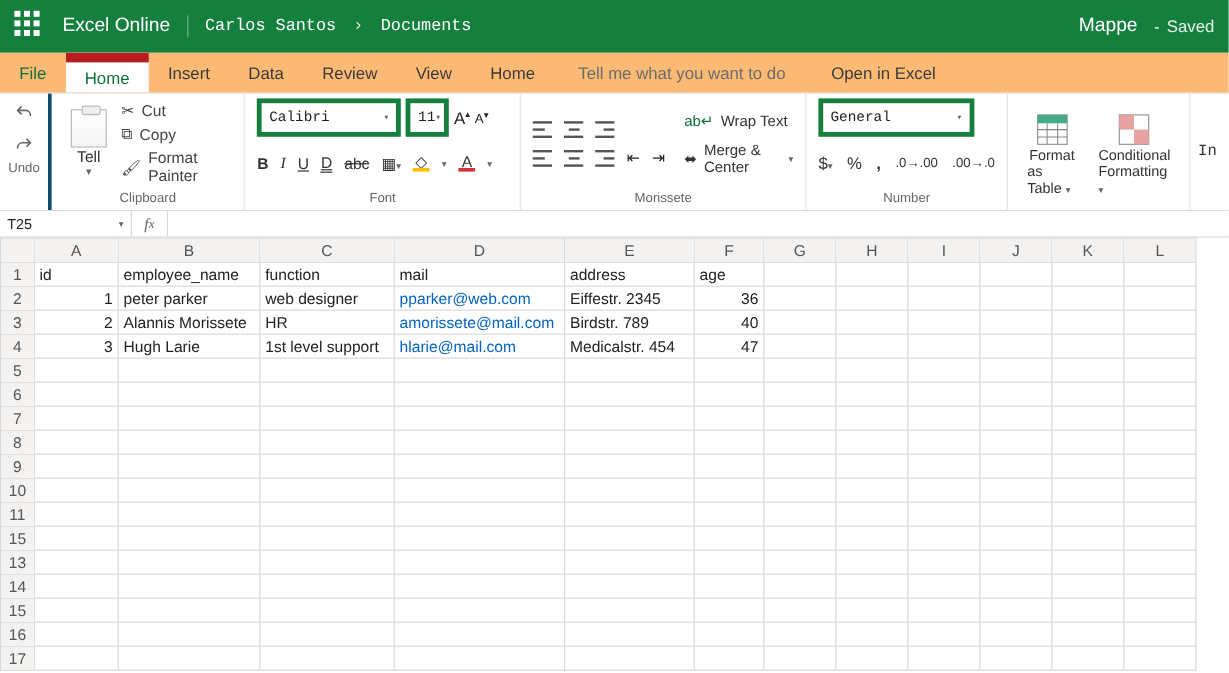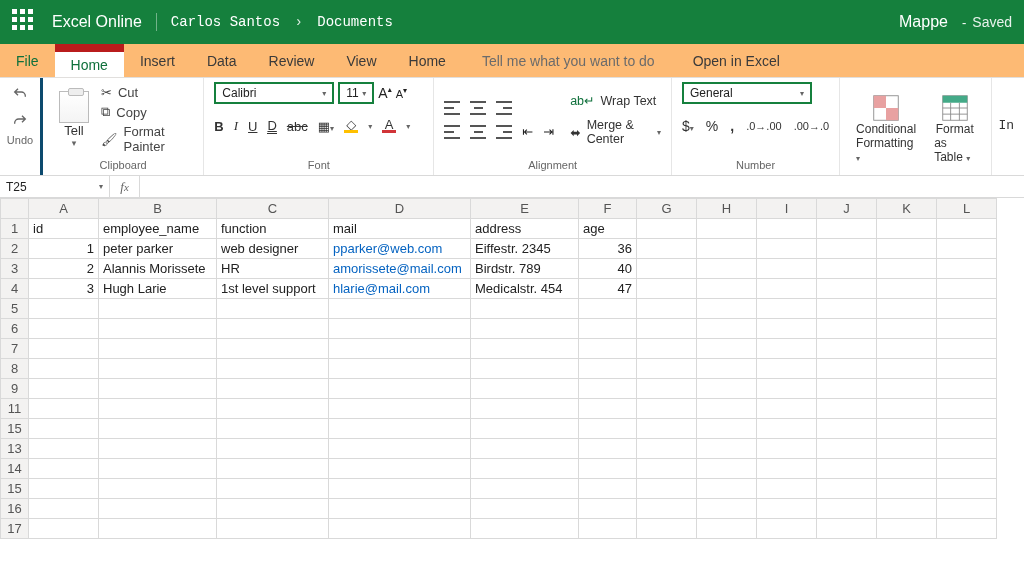--- a/index.html
+++ b/index.html
@@ -32,21 +32,21 @@
   .gbody { flex:1; display:flex; align-items:center; padding:4px 10px 0; gap:6px; }
   .glabel { text-align:center; font-size:11px; color:#666; padding:2px 0 4px; }
   .vlist { display:flex; flex-direction:column; gap:4px; font-size:13px; color:#444; }
   .vlist .row { display:flex; align-items:center; gap:6px; }
   .paste { display:flex; flex-direction:column; align-items:center; padding:0 6px; font-size:13px; color:#333;}
   .paste .icon { width:30px; height:32px; border:1px solid #bbb; background:linear-gradient(#fff,#f4f4f4); position:relative; }
   .paste .icon::before { content:""; position:absolute; top:-4px; left:8px; width:14px; height:6px; border:1px solid #bbb; background:#eee; border-radius:2px;}
   .paste .chev { font-size:9px; color:#666; }
   
   .fontsel { display:flex; gap:4px; align-items:center; }
-  .input { border:2px solid #15803d; height:22px; background:#fff; padding:0 6px; font-size:12px; display:flex; align-items:center; justify-content:space-between; }
+  .input { border:4px solid #15803d; height:32px; background:#fff; padding:0 6px; font-size:12px; display:flex; align-items:center; justify-content:space-between;font-family:Liberation Mono, monospace; }
   .input .chev { font-size:8px; color:#666; }
   .fontname { width:120px; }
   .fontsize { width:36px; }
   .fontbtns { display:flex; gap:10px; align-items:center; padding-top:8px; color:#333;}
   .fontbtns .b { font-weight:bold; }
   .fontbtns .i { font-style:italic; font-family:Georgia,serif; }
   .fontbtns .u { text-decoration:underline; }
   .fontbtns .d { text-decoration:underline; border-bottom:1px solid #333; }
   .fontbtns .s { text-decoration:line-through; }
   .colorbtn { display:inline-flex; flex-direction:column; align-items:center; line-height:10px; }
@@ -243,21 +243,21 @@
           <span style="color:#0f703b;">ab↵</span>
           <span>Wrap Text</span>
         </div>
         <div class="merge">
           <span>⬌</span>
           <span>Merge &amp; Center</span>
           <span class="tiny">▾</span>
         </div>
       </div>
     </div>
-    <div class="glabel">Alignment</div>
+    <div class="glabel">Morissete</div>
   </div>
 
   <div class="group">
     <div class="gbody" style="flex-direction:column; align-items:flex-start;">
       <div class="input numfmt">
         <span>General</span>
           <span class="chev">▾</span>
       </div>
       <div class="numrow">
         <span>$<span class="tiny">▾</span></span>
@@ -265,40 +265,40 @@
         <span style="font-weight:bold;">,</span>
         <span style="font-size:11px;text-align:center;">.0→.00</span>
         <span style="font-size:11px;">.00→.0</span>
       </div>
     </div>
     <div class="glabel">Number</div>
   </div>
 
   <div class="group">
     <div class="gbody">
-      <div class="bigbtn">
-        <svg viewBox="0 0 32 32">
-            <rect x="2" y="2" width="28" height="28" fill="none" stroke="#888"></rect>
-            <rect x="2" y="2" width="14" height="14" fill="#e8a1a1"></rect>
-            <rect x="16" y="16" width="14" height="14" fill="#e8a1a1"></rect>
-          </svg>
-        <span>Conditional</span>
-        <span><span>Formatting</span> <span class="chev">▾</span></span>
-      </div>
       <div class="bigbtn">
         <svg viewBox="0 0 32 32">
             <rect x="2" y="2" width="28" height="28" fill="none" stroke="#888"></rect>
             <rect x="2" y="2" width="28" height="8" fill="#4a8"></rect>
             <line x1="2" y1="16" x2="30" y2="16" stroke="#888"></line>
             <line x1="2" y1="23" x2="30" y2="23" stroke="#888"></line>
             <line x1="11" y1="10" x2="11" y2="30" stroke="#888"></line>
             <line x1="21" y1="10" x2="21" y2="30" stroke="#888"></line>
           </svg>
         <span>Format</span>
         <span><span>as Table</span> <span class="chev">▾</span></span>
+      </div>
+      <div class="bigbtn">
+        <svg viewBox="0 0 32 32">
+            <rect x="2" y="2" width="28" height="28" fill="none" stroke="#888"></rect>
+            <rect x="2" y="2" width="14" height="14" fill="#e8a1a1"></rect>
+            <rect x="16" y="16" width="14" height="14" fill="#e8a1a1"></rect>
+          </svg>
+        <span>Conditional</span>
+        <span><span>Formatting</span> <span class="chev">▾</span></span>
       </div>
     </div>
   </div>
 
   <div class="group" style="border-right:none; flex:1;">
     <div class="gbody" style="padding-left:6px; color:#333; font-size:13px;font-family:Liberation Mono, monospace;">In</div>
     <div class="glabel"></div>
   </div>
 </div>
 
@@ -458,20 +458,35 @@
           <td class="col-E "></td>
           <td class="col-F "></td>
           <td class="col-O "></td>
           <td class="col-O "></td>
           <td class="col-O "></td>
           <td class="col-O "></td>
           <td class="col-O "></td>
           <td class="col-O "></td>
         </tr>
         <tr>
+          <th class="rowh">10</th>
+          <td class="col-A "></td>
+          <td class="col-B "></td>
+          <td class="col-C "></td>
+          <td class="col-D "></td>
+          <td class="col-E "></td>
+          <td class="col-F "></td>
+          <td class="col-O "></td>
+          <td class="col-O "></td>
+          <td class="col-O "></td>
+          <td class="col-O "></td>
+          <td class="col-O "></td>
+          <td class="col-O "></td>
+        </tr>
+        <tr>
           <th class="rowh">11</th>
           <td class="col-A "></td>
           <td class="col-B "></td>
           <td class="col-C "></td>
           <td class="col-D "></td>
           <td class="col-E "></td>
           <td class="col-F "></td>
           <td class="col-O "></td>
           <td class="col-O "></td>
           <td class="col-O "></td>

